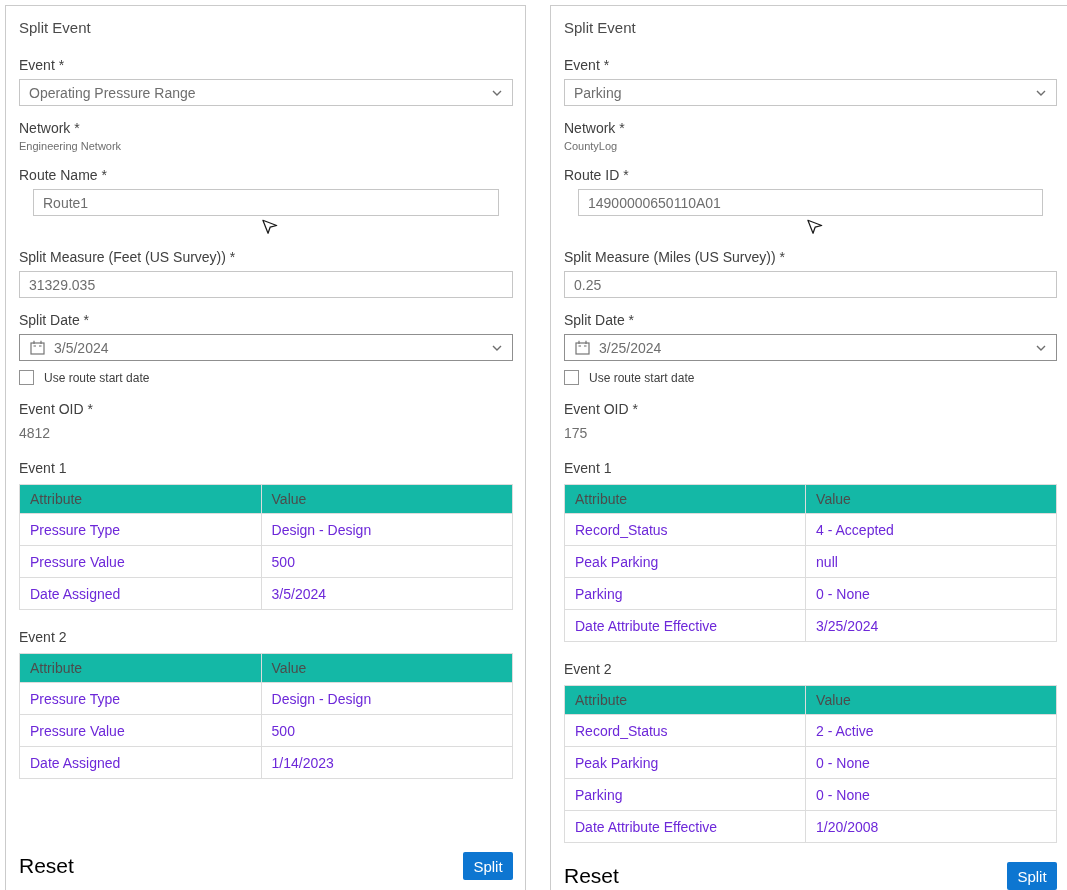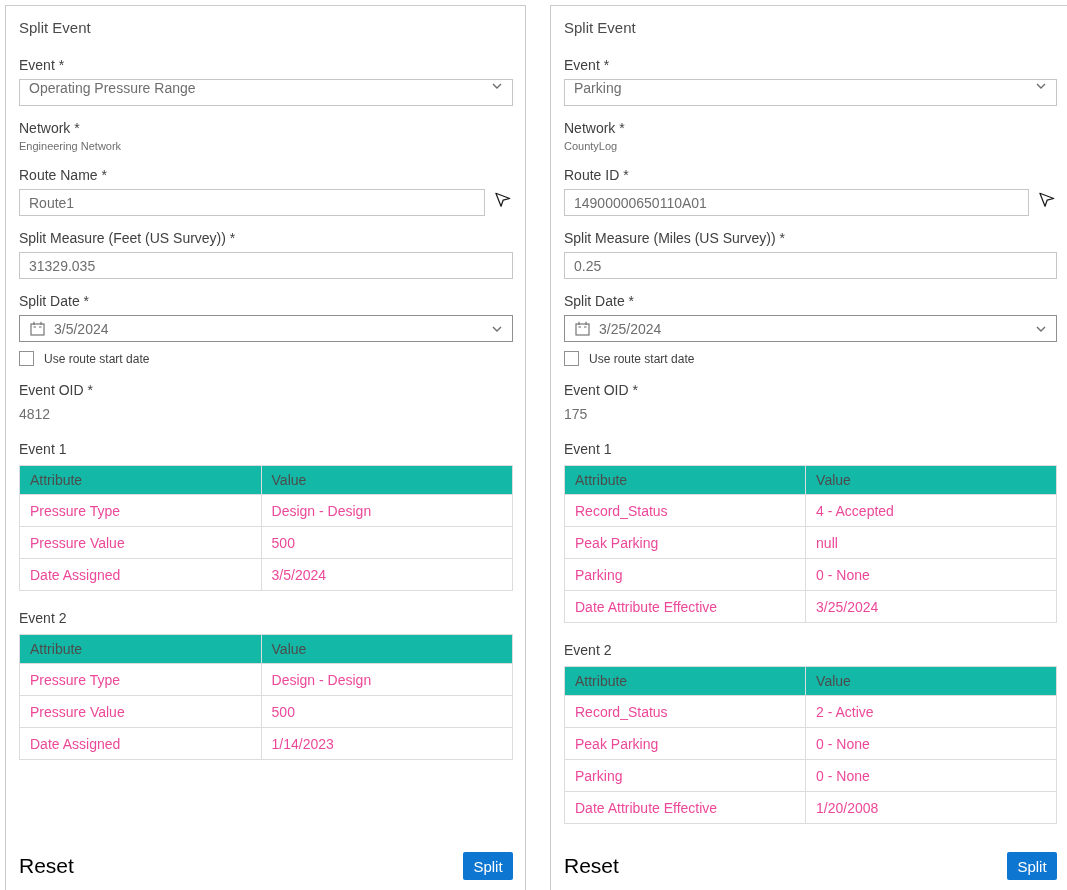--- a/index.html
+++ b/index.html
@@ -20,33 +20,33 @@
     flex: 0 0 auto;
   }
   .panel.right { width: 520px; }
   .panel-title { font-size: 15px; color: #4a4a4a; margin-bottom: 21px; }
   .field-label { font-size: 14px; color: #404040; margin-bottom: 6px; }
   .field-group { margin-bottom: 14px; }
   .static-value { font-size: 11px; color: #6e6e6e; margin-bottom: 15px; margin-top: -2px; }
 
   .fake-select {
     height: 27px; border: 1px solid #c6c6c6; background: #fff;
-    display: flex; align-items: flex-start; padding: 0 9px;
+    display: flex; align-items: center; padding: 0 9px;
     font-size: 14px; color: #6e6e6e; cursor: pointer;
   }
   .fake-select .sel-text { flex: 1; white-space: nowrap; overflow: hidden; }
   .chev { width: 12px; height: 12px; flex: 0 0 auto; display: inline-block; }
 
   .text-input {
     height: 27px; width: 100%;
     border: 1px solid #c6c6c6; background: #fff;
     font-family: "Liberation Sans", "DejaVu Sans", sans-serif;
     font-size: 14px; color: #6e6e6e; padding: 0 9px; outline: none;
   }
-  .route-row { display: flex; align-items: flex-start; }
+  .route-row { display: flex; align-items: center; flex-direction: column; }
   .route-row .text-input { width: calc(100% - 28px); }
   .route-row .picker { margin-left: 9px; width: 19px; height: 19px; flex: 0 0 auto; cursor: pointer; }
 
   .date-field {
     height: 27px; border: 1px solid #8f8f8f; background: #fff;
     display: flex; align-items: center; padding: 0 9px;
     font-size: 14px; color: #6e6e6e; cursor: pointer;
   }
   .date-field .cal { width: 17px; height: 17px; margin-right: 8px; flex: 0 0 auto; }
   .date-field .date-text { flex: 1; }
@@ -63,21 +63,21 @@
   .oid-value { font-size: 14px; color: #6e6e6e; margin-top: 8px; }
 
   .section-heading { font-size: 14px; color: #404040; margin-bottom: 8px; }
   .event-table-group { margin-bottom: 19px; }
   table.attr-table { width: 100%; border-collapse: collapse; font-size: 14px; }
   table.attr-table th, table.attr-table td {
     border: 1px solid #dcdcdc; text-align: left; font-weight: 400;
     padding: 0 0 0 10px; vertical-align: middle;
   }
   table.attr-table th { background: #14b8a6; color: #4c4c4c; height: 29px; }
-  table.attr-table td { color: #ec4899; height: 32px; }
+  table.attr-table td { color: #6d28d9; height: 32px; }
   table.attr-table th:first-child, table.attr-table td:first-child { width: 49%; }
 
   .footer { margin-top: auto; display: flex; justify-content: space-between; align-items: center; }
   .reset-link { font-size: 21px; color: #000000; text-decoration: none; cursor: pointer; }
   .split-btn {
     background: #0d76d1; color: #ffffff; border: none; border-radius: 2px;
     font-family: "Liberation Sans", "DejaVu Sans", sans-serif;
     font-size: 15px; width: 50px; height: 28px; cursor: pointer;
   }
 </style>

